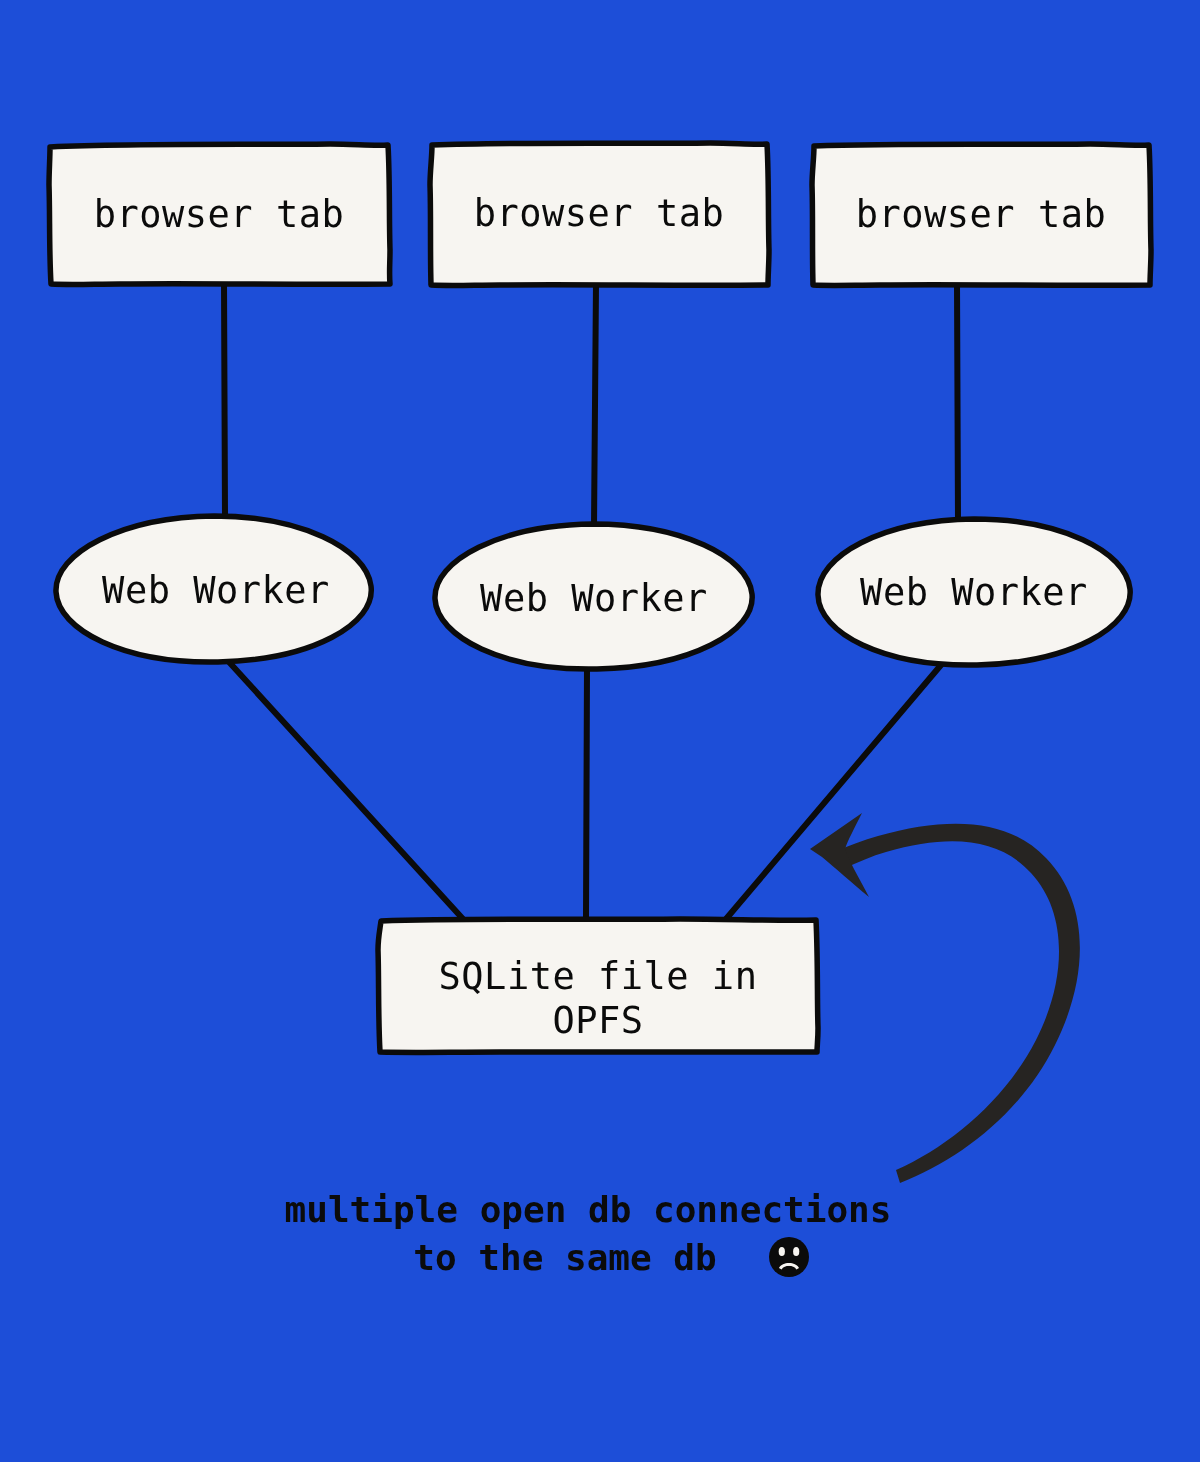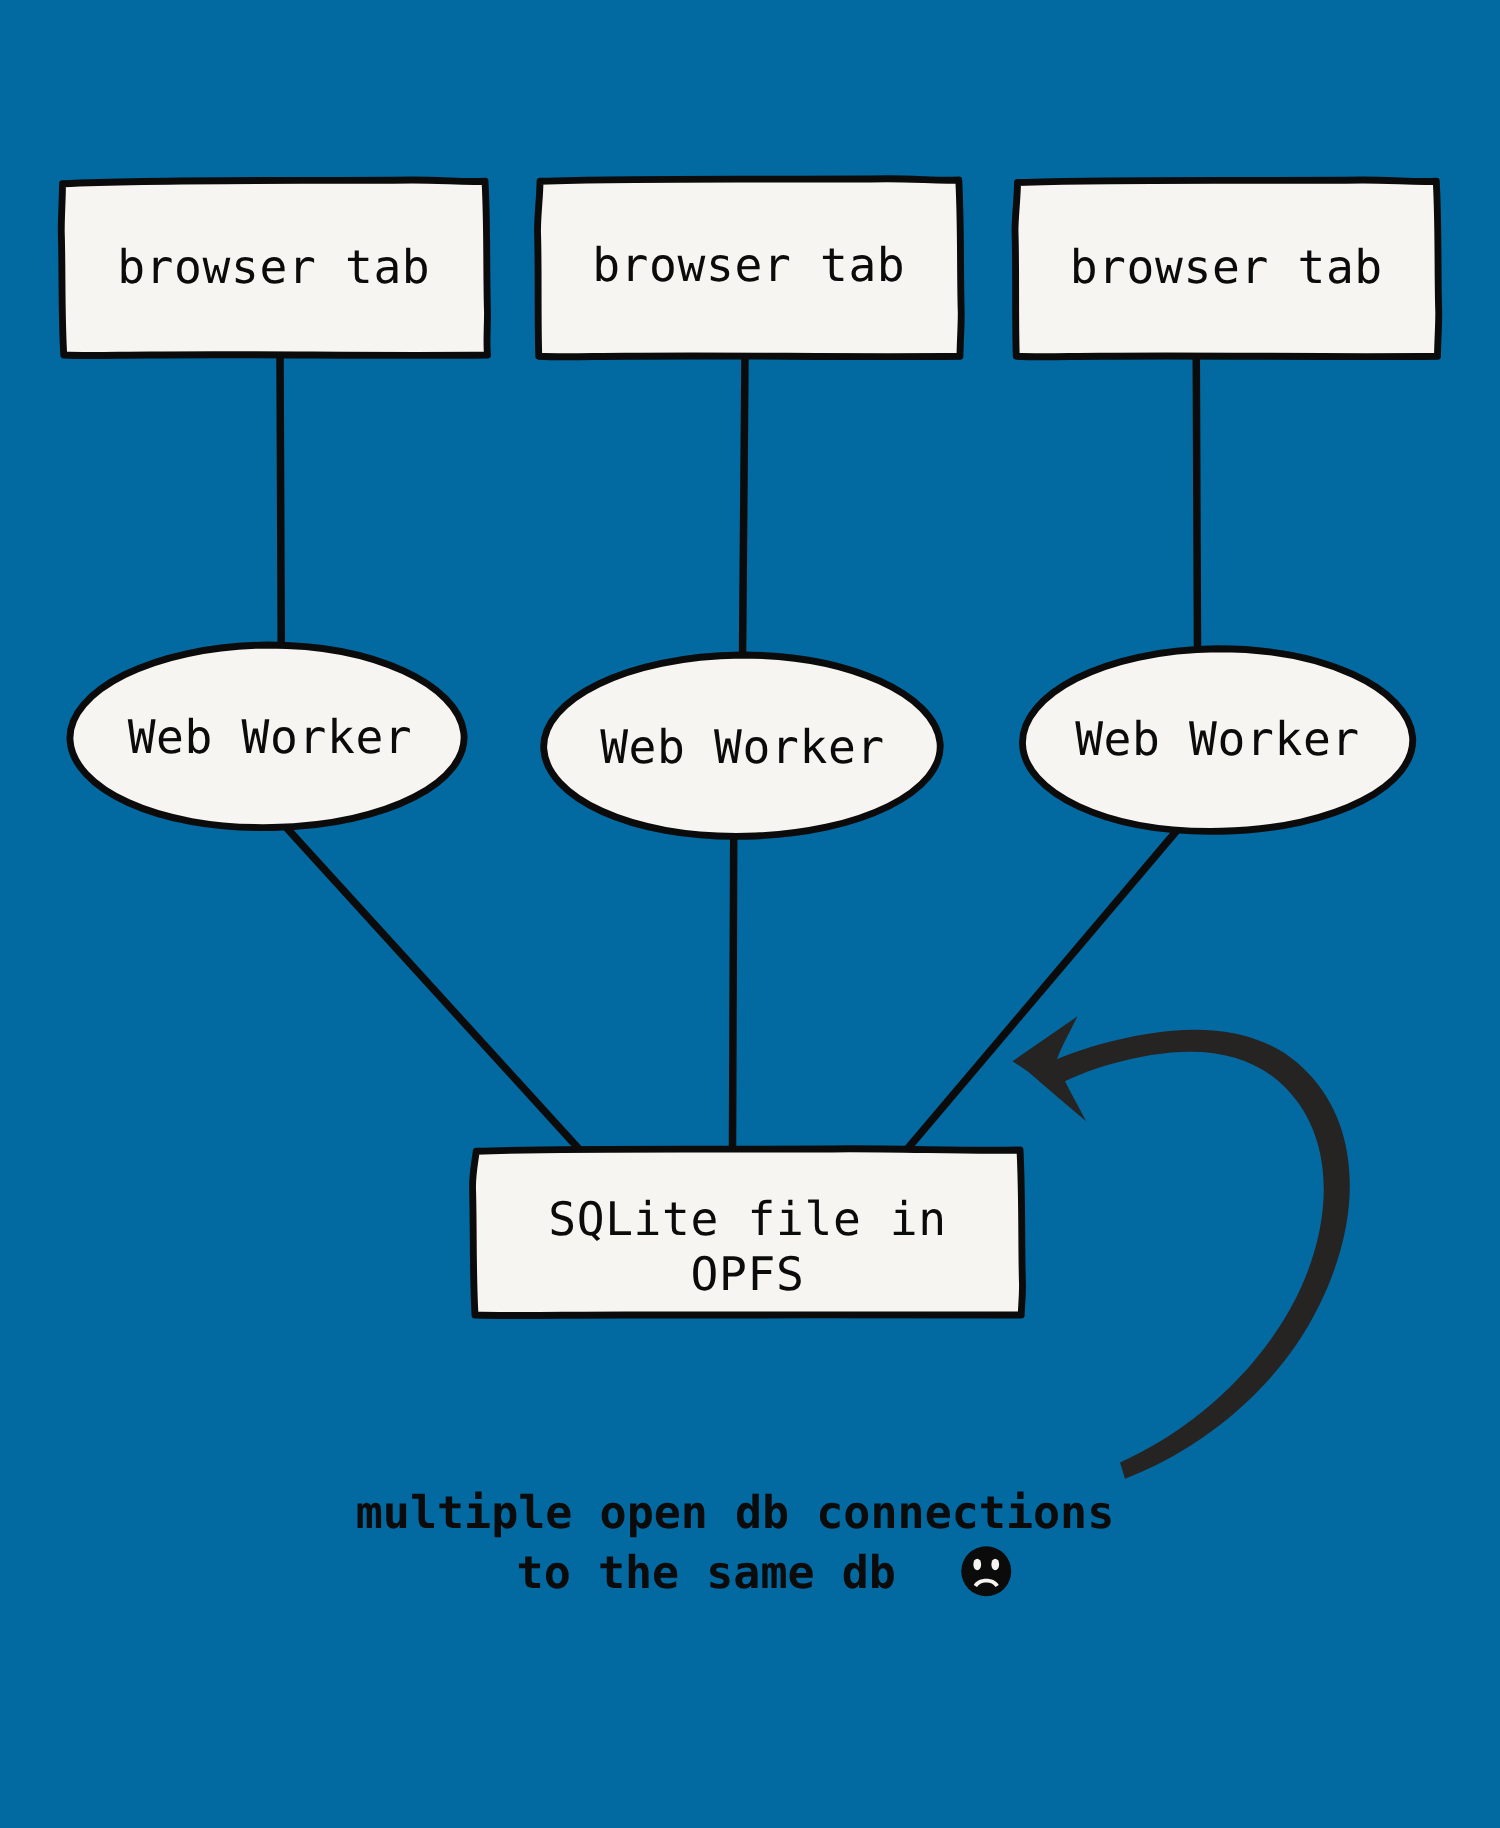--- a/index.html
+++ b/index.html
@@ -11,21 +11,21 @@
   body {
     width: 1200px;
     height: 1462px;
     overflow: hidden;
     font-family: "DejaVu Sans Mono", "Liberation Mono", monospace;
   }
   #diagram-root {
     position: relative;
     width: 1200px;
     height: 1462px;
-    background: #0369a1;
+    background: #1d4ed8;
   }
   #diagram-svg {
     position: absolute;
     top: 0;
     left: 0;
     width: 1200px;
     height: 1462px;
     display: block;
   }
   .node-label {

